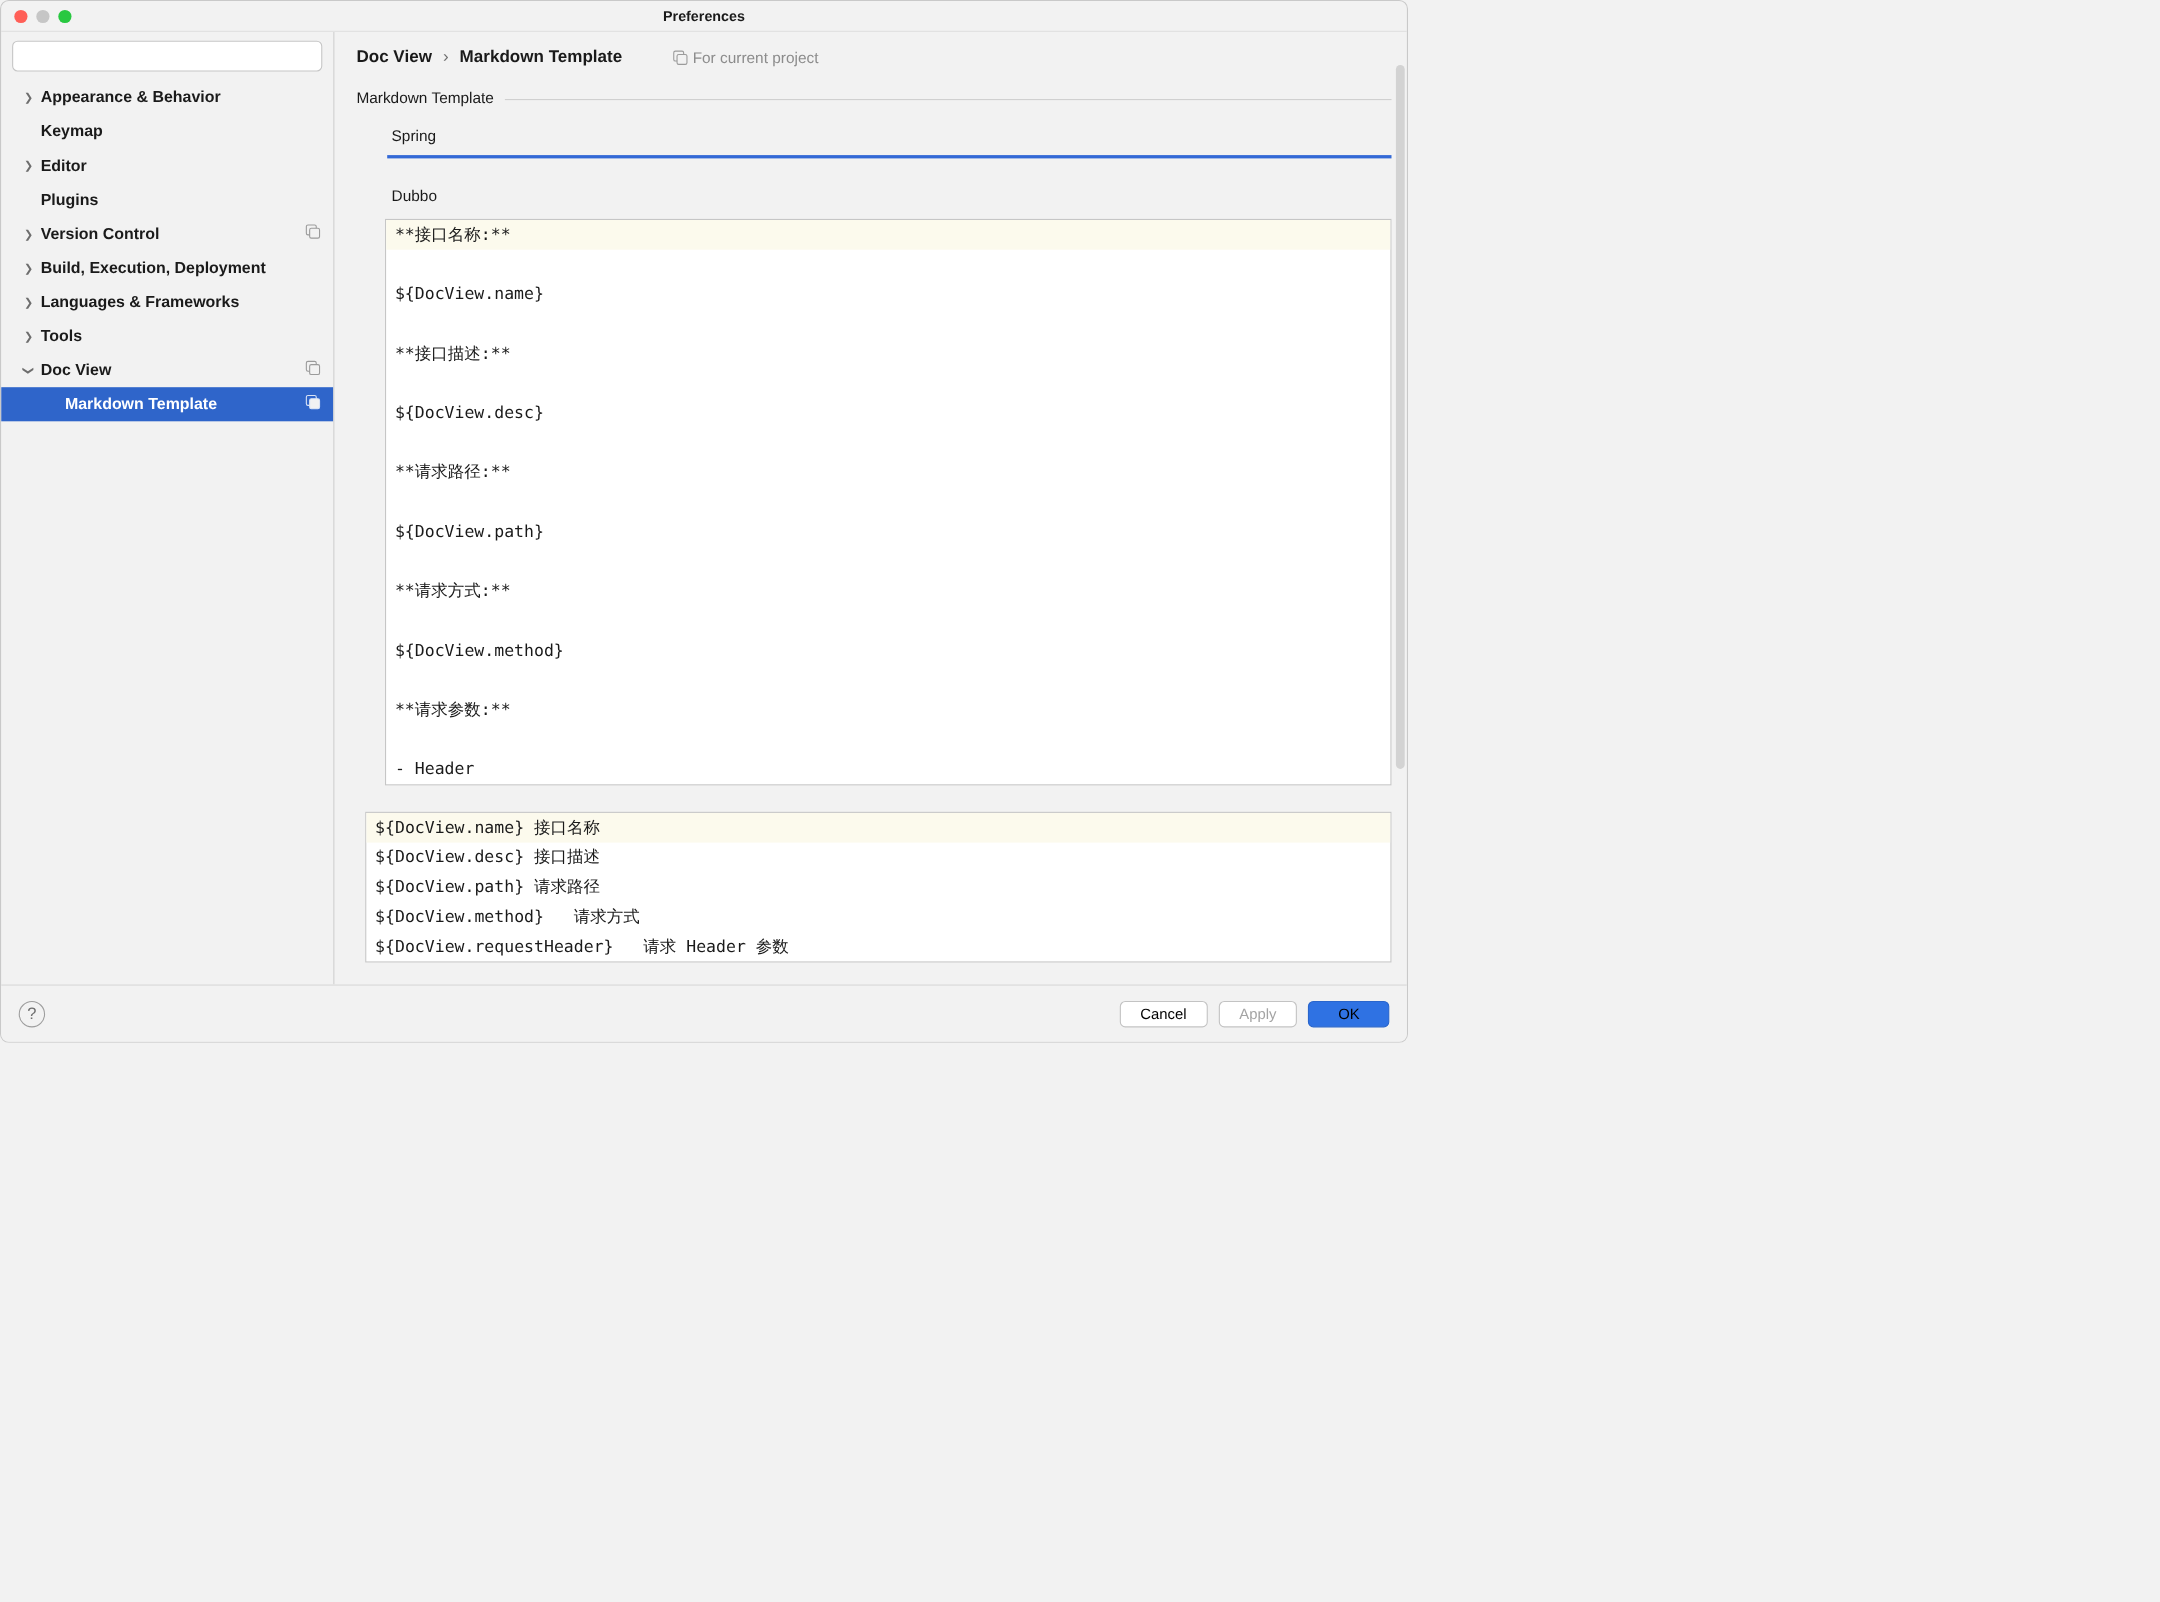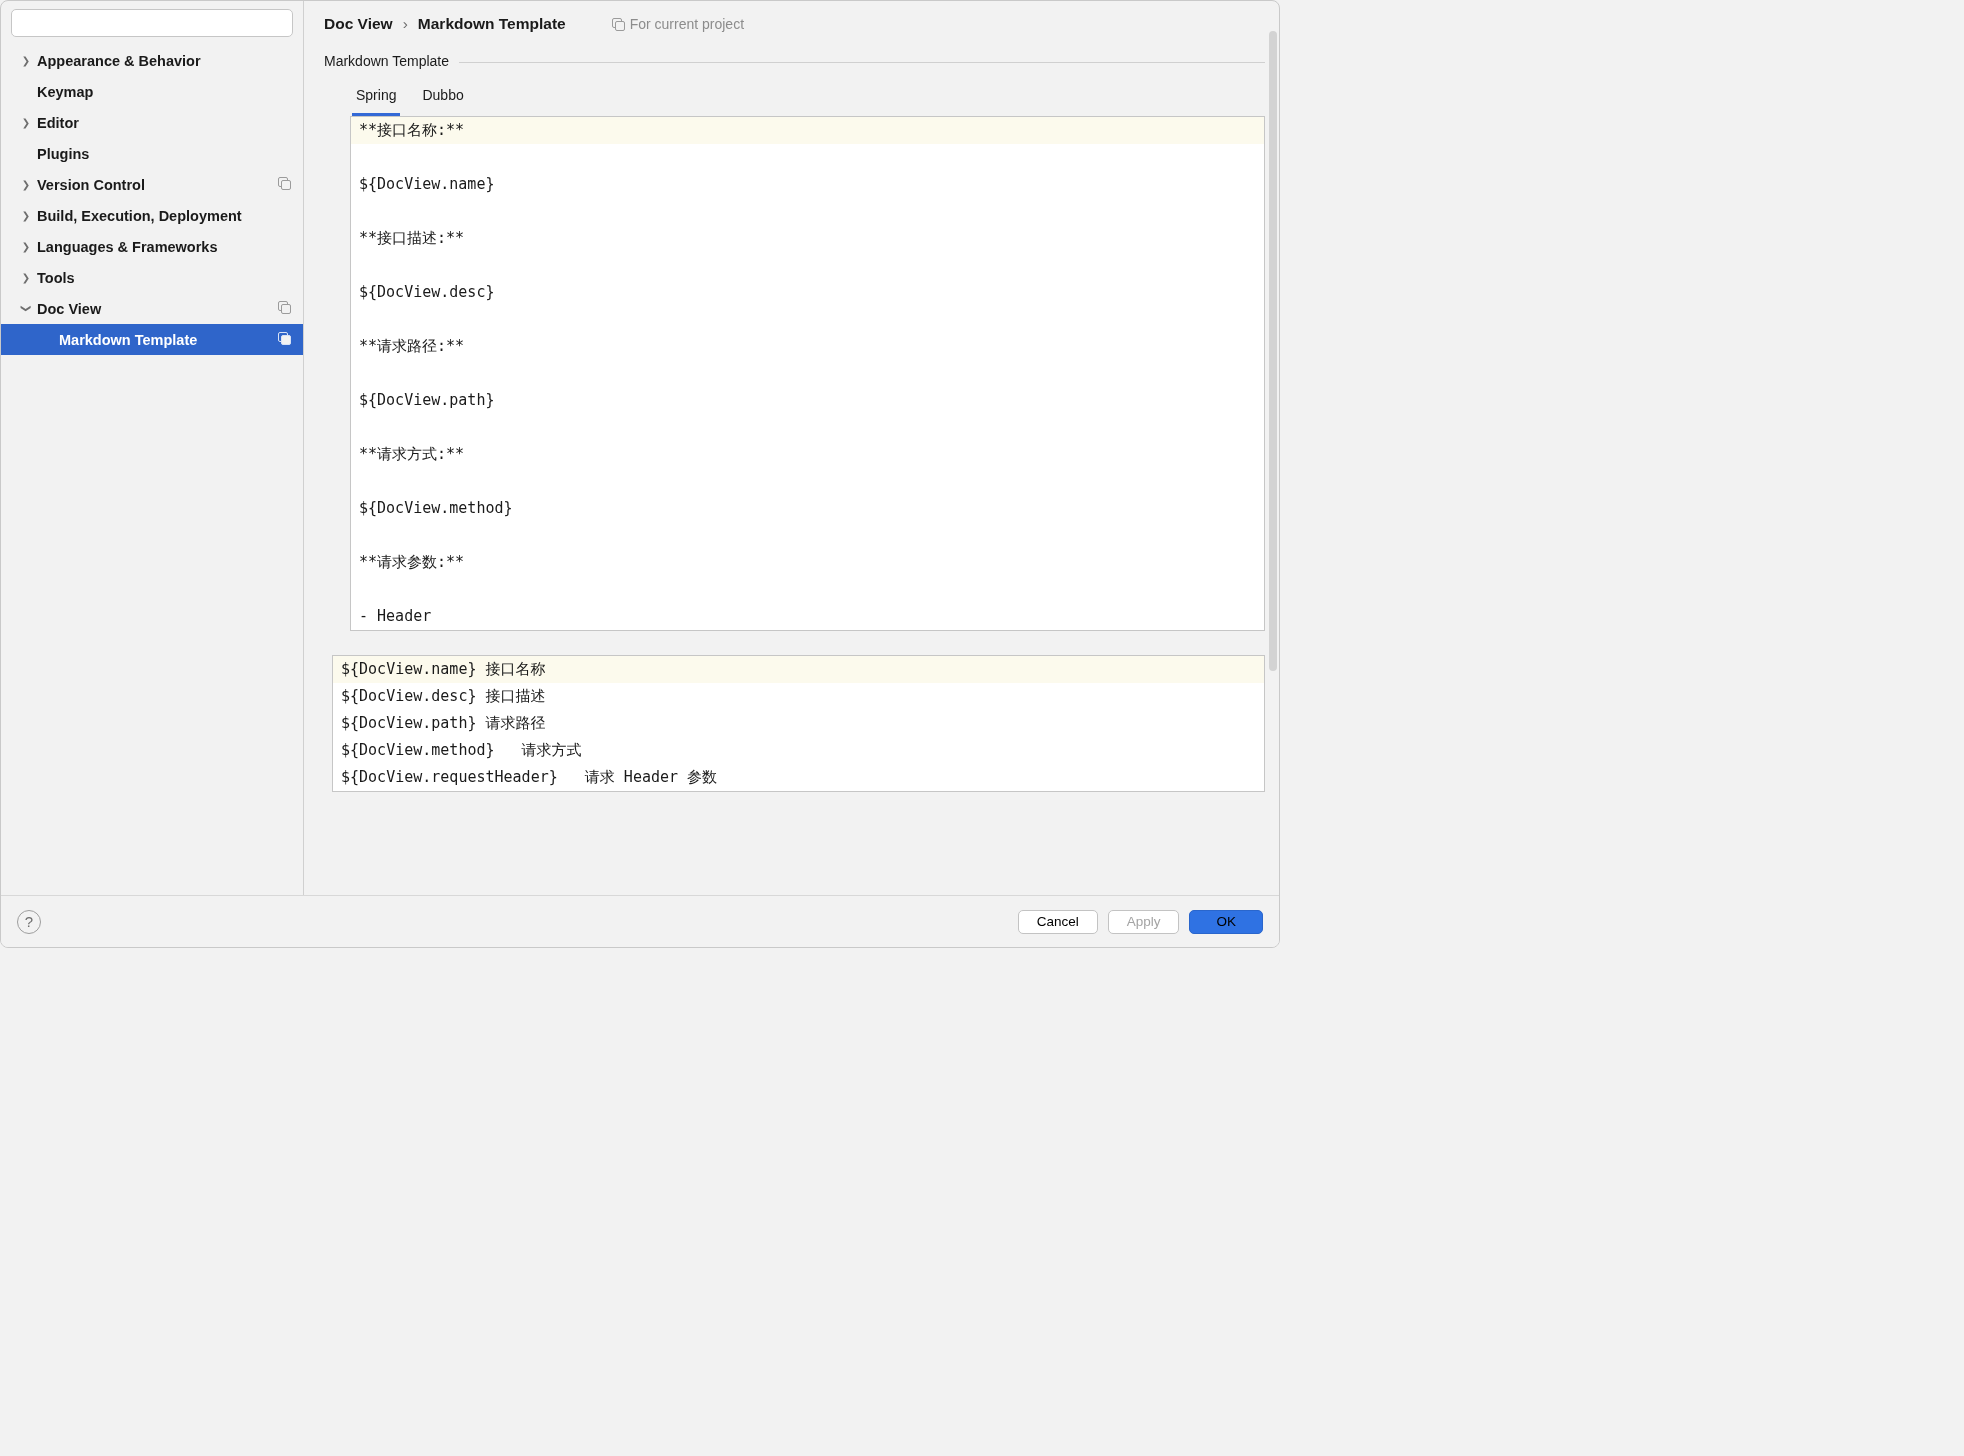--- a/index.html
+++ b/index.html
@@ -155,20 +155,21 @@
       flex: 1;
       height: 1px;
       background: #d0d0d0;
       margin-top: 2px;
     }
     .tabs {
       display: flex;
       gap: 18px;
       padding-left: 28px;
       margin-bottom: 0;
+      flex-direction: column;
     }
     .tab {
       padding: 8px 4px 10px 4px;
       font-size: 14px;
       cursor: pointer;
       border-bottom: 3px solid transparent;
     }
     .tab.active { border-bottom-color: #3369d6; }
     .editor-box {
       border: 1px solid #c6c6c6;
@@ -262,20 +263,28 @@
       width: 8px; height: 8px;
     }
     .copy-icon::before { left: 0; top: 0; }
     .copy-icon::after { left: 3px; top: 3px; background: #f2f2f2; }
   </style>
 </head>
 <body>
 
 <div class="window">
 
+  <div class="titlebar">
+    <div class="traffic-lights">
+      <div class="tl red"></div>
+      <div class="tl yellow"></div>
+      <div class="tl green"></div>
+    </div>
+    <div class="title">Preferences</div>
+  </div>
 
   <div class="body">
 
     <div class="sidebar">
       <div class="search-wrap">
         <div class="search-box">
           <span class="search-icon">
             <svg viewBox="0 0 16 16" width="16" height="16" fill="none" stroke="currentColor" stroke-width="1.6">
               <circle cx="7" cy="7" r="4.3"></circle>
                 <line x1="10.5" y1="10.5" x2="14" y2="14"></line>

